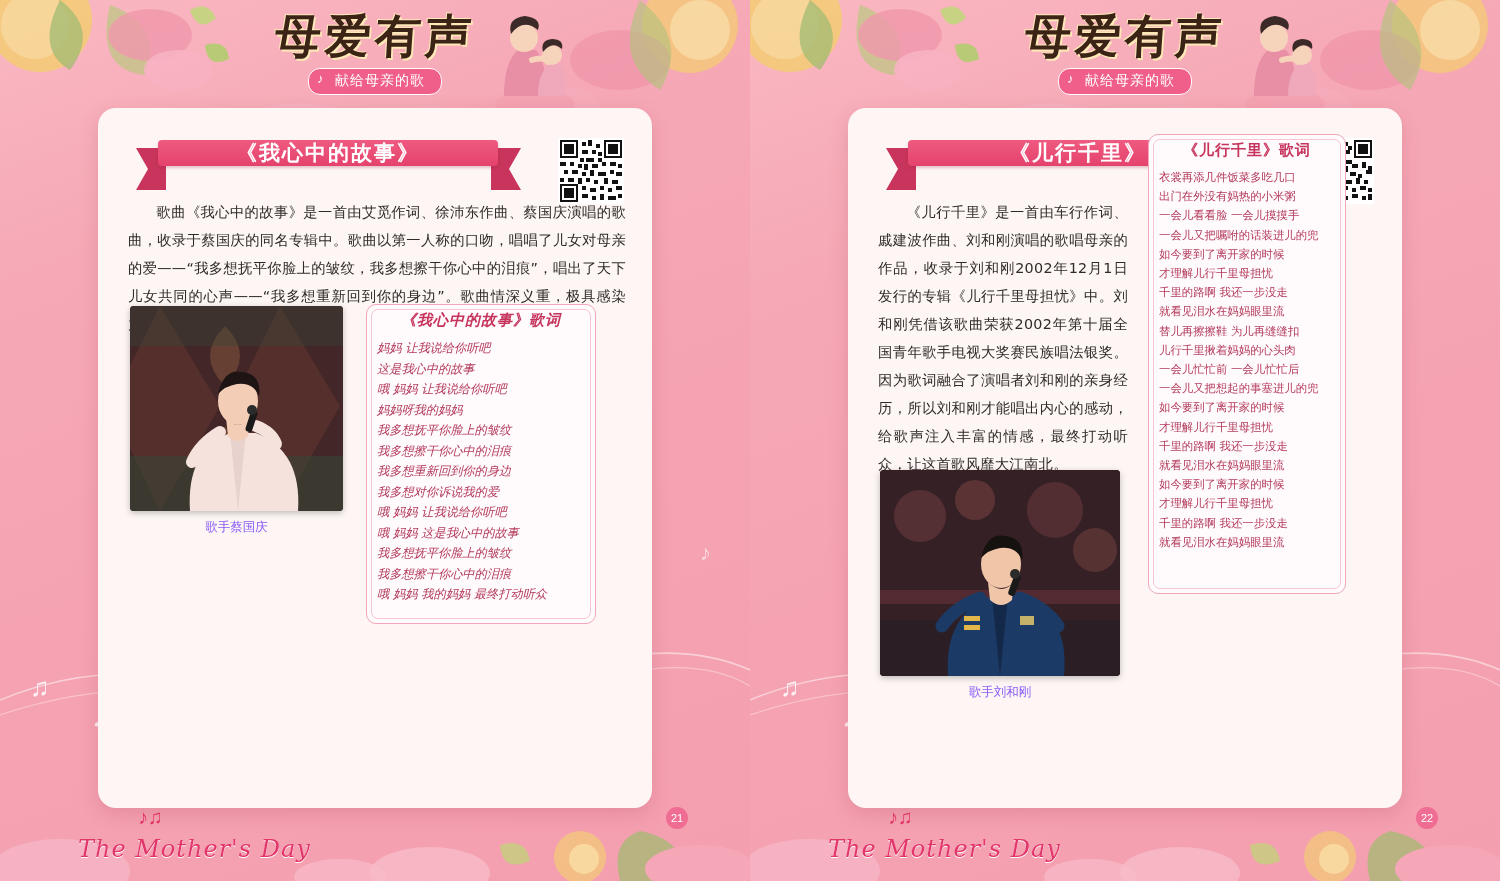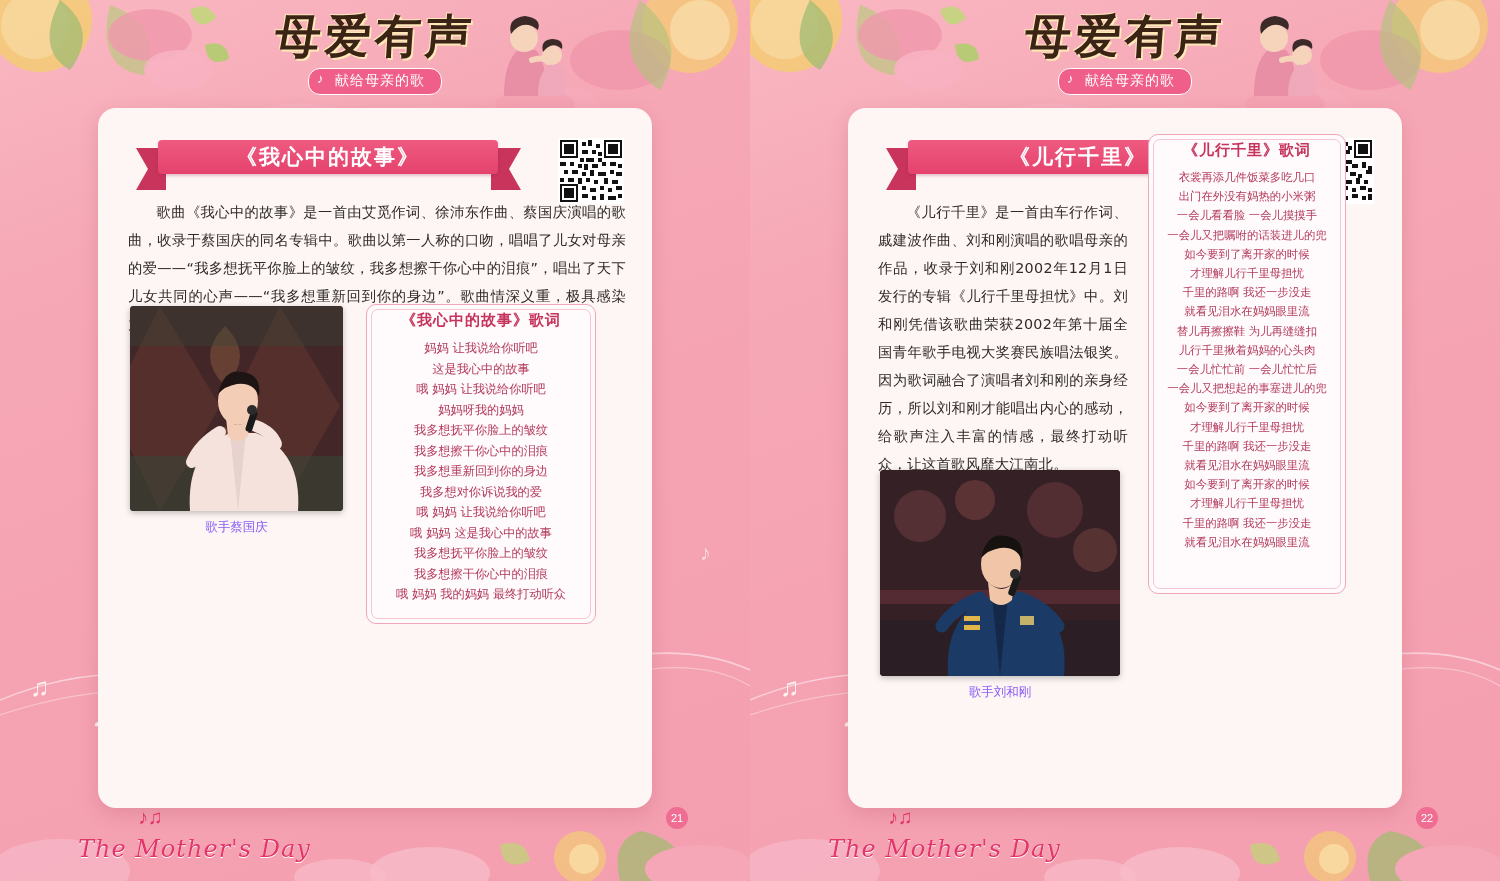--- a/index.html
+++ b/index.html
@@ -112,21 +112,21 @@
   .ribbon-wrap {
     position: relative;
     width: 385px;
     height: 54px;
     margin-left: 8px;
   }
   .ribbon {
     position: absolute;
     left: 22px; top: 6px;
     width: 340px;
-    height: 34px;
+    height: 26px;
     background: linear-gradient(180deg, #ef5a80 0%, #e4426c 100%);
     border-radius: 4px;
     color: #fff;
     font-size: 21px;
     font-weight: bold;
     letter-spacing: 2px;
     display: flex;
     align-items: center;
     justify-content: center;
     box-shadow: 0 2px 3px rgba(150,40,70,.25);
@@ -208,21 +208,21 @@
   .lyrics-title {
     text-align: center;
     font-size: 15px;
     color: #c6335c;
     font-weight: bold;
     font-family: "DejaVu Sans", sans-serif;
     margin-bottom: 8px;
     letter-spacing: 1px;
   }
   .lyrics-line {
-    text-align: center;
+    text-align: left;
     font-size: 12.2px;
     line-height: 20.5px;
     color: #b33a5c;
     font-family: "DejaVu Serif", serif;
     white-space: nowrap;
   }
   .lyrics-line.small {
     font-size: 11.4px;
     line-height: 19.2px;
   }
@@ -425,21 +425,21 @@
               <path d="M88 88 q6 -26 24 -22 q20 2 17 24 q-6 -14 -22 -12 q-12 2 -19 10z" fill="#1d1413"></path>
               <path d="M126 120 q16 6 20 18" stroke="#f6e2dd" stroke-width="12" fill="none" stroke-linecap="round"></path>
               <path d="M90 126 q-20 12 -28 30" stroke="#f6e2dd" stroke-width="12" fill="none" stroke-linecap="round"></path>
               <rect x="118" y="104" width="7" height="22" rx="3" fill="#1a1a1a" transform="rotate(18 121 115)"></rect>
               <circle cx="122" cy="104" r="5" fill="#2b2b2b"></circle>
             </svg>
           </div>
           <div class="photo-caption">歌手蔡国庆</div>
         </div>
 
-        <div class="lyrics-box" style="left:268px; top:196px; width:230px; height:320px;">
+        <div class="lyrics-box" style="left:268px; top:196px; width:230px; height:320px;font-style:italic;">
           <div class="lyrics-title">《我心中的故事》歌词</div>
           <div id="lyrics-left">
               <div class="lyrics-line">妈妈 让我说给你听吧</div>
               <div class="lyrics-line">这是我心中的故事</div>
               <div class="lyrics-line">哦 妈妈 让我说给你听吧</div>
               <div class="lyrics-line">妈妈呀我的妈妈</div>
               <div class="lyrics-line">我多想抚平你脸上的皱纹</div>
               <div class="lyrics-line">我多想擦干你心中的泪痕</div>
               <div class="lyrics-line">我多想重新回到你的身边</div>
               <div class="lyrics-line">我多想对你诉说我的爱</div>

